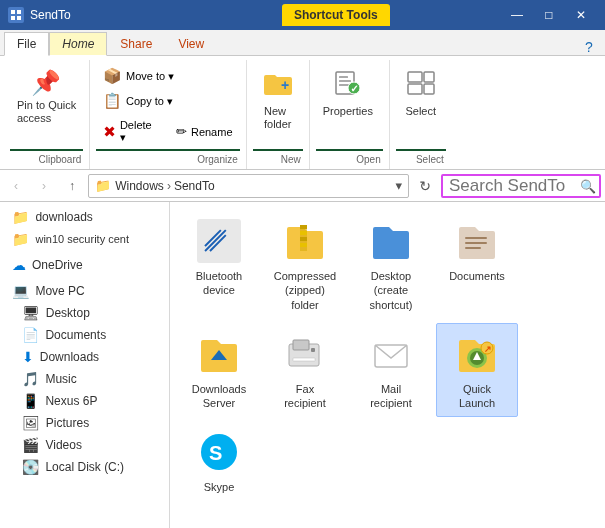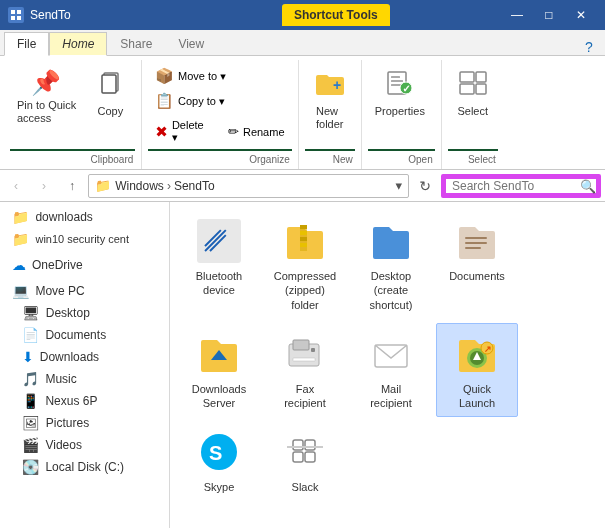--- a/index.html
+++ b/index.html
@@ -40,21 +40,21 @@
       border-bottom: 1px solid #c8c8c8;
       display: flex;
       align-items: flex-end;
       padding: 0 4px;
       height: 26px;
     }
     .ribbon-tab {
       padding: 4px 12px;
       font-size: 12px;
       cursor: pointer;
-      color: #737373;
+      color: #c2410c;
       border: 1px solid transparent;
       border-bottom: none;
       background: transparent;
     }
     .ribbon-tab.active {
       background: white;
       border-color: #c8c8c8;
       border-bottom: 1px solid white;
       margin-bottom: -1px;
       color: #333;
@@ -142,24 +142,24 @@
       align-items: center;
       background: white;
       cursor: pointer;
     }
     .path-segment { color: #333; }
     .path-arrow { color: #666; margin: 0 3px; }
     .refresh-btn { width: 24px; height: 24px; display: flex; align-items: center; justify-content: center; cursor: pointer; font-size: 14px; color: #555; }
     .search-box {
       width: 160px;
       height: 24px;
-      border: 5px solid #d946ef;
+      border: 2px solid #d946ef;
       border-radius: 2px;
       padding: 0 24px 0 6px;
-      font-size: 12px;
+      font-size: 17px;
       background: white;
       position: relative;
     }
     .search-wrap { position: relative; }
     .search-icon { position: absolute; right: 4px; top: 50%; transform: translateY(-50%); color: #777; font-size: 13px; }
 
     
     .main-layout {
       display: flex;
       height: calc(528px - 30px - 26px - 88px - 32px - 26px);
@@ -265,29 +265,20 @@
   <div style="width:16px; height:16px; display:flex; align-items:center; justify-content:center; cursor:pointer; color:#1a6cb5; font-size:14px; margin-right:4px; margin-top:4px;">?</div>
 </div>
 
 <div class="ribbon">
 
   <div class="ribbon-group">
     <div class="ribbon-group-content">
       <div class="ribbon-btn large">
         <div class="ribbon-btn-icon">📌</div>
         <div class="ribbon-btn-label">Pin to Quick<br>access</div>
-      </div>
-      <div class="ribbon-btn large">
-        <div class="ribbon-btn-icon">
-          <svg width="28" height="28" viewBox="0 0 28 28">
-            <rect x="8" y="4" width="14" height="18" rx="1" fill="white" stroke="#777" stroke-width="1.5"></rect>
-            <rect x="6" y="6" width="14" height="18" rx="1" fill="white" stroke="#555" stroke-width="1.5"></rect>
-          </svg>
-        </div>
-        <div class="ribbon-btn-label">Copy</div>
       </div>
     </div>
     <div class="ribbon-group-label">Clipboard</div>
   </div>
 
   <div class="ribbon-group" style="min-width:120px;">
     <div class="ribbon-group-content" style="flex-direction:column; gap:1px;">
       <div class="ribbon-btn-small">
         <span style="font-size:15px;">📦</span>
         <span style="font-size:11px;">Move to ▾</span>
@@ -531,32 +522,20 @@
       <div class="file-item">
         <div class="file-icon">
           <svg width="44" height="44" viewBox="0 0 44 44">
             <circle cx="22" cy="22" r="18" fill="#00aff0"></circle>
             <text x="12" y="30" font-size="20" fill="white" font-weight="bold" font-family="Arial">S</text>
           </svg>
         </div>
         <div class="file-label">Skype</div>
       </div>
 
-      <div class="file-item">
-        <div class="file-icon">
-          <svg width="44" height="44" viewBox="0 0 44 44">
-            <rect x="10" y="10" width="10" height="10" rx="2" fill="none" stroke="#888" stroke-width="1.5"></rect>
-            <rect x="10" y="22" width="10" height="10" rx="2" fill="none" stroke="#888" stroke-width="1.5"></rect>
-            <rect x="22" y="10" width="10" height="10" rx="2" fill="none" stroke="#888" stroke-width="1.5"></rect>
-            <rect x="22" y="22" width="10" height="10" rx="2" fill="none" stroke="#888" stroke-width="1.5"></rect>
-            <rect x="4" y="16" width="36" height="2" fill="#ccc"></rect>
-          </svg>
-        </div>
-        <div class="file-label">Slack</div>
-      </div>
 
     </div>
   </div>
 </div>
 
 <div class="status-bar">
   
   
 </div>
 

